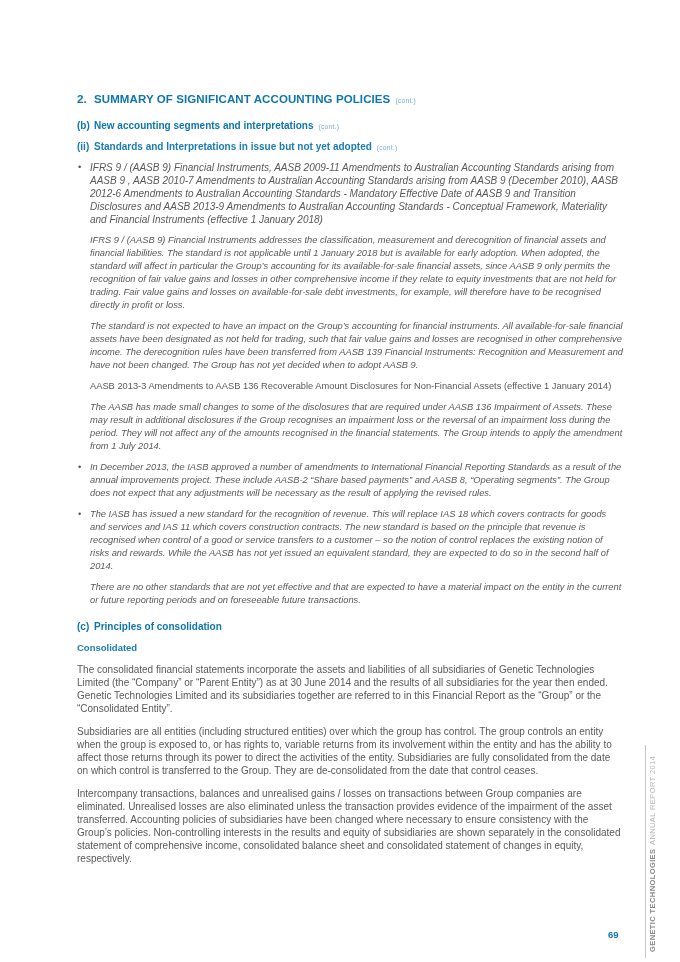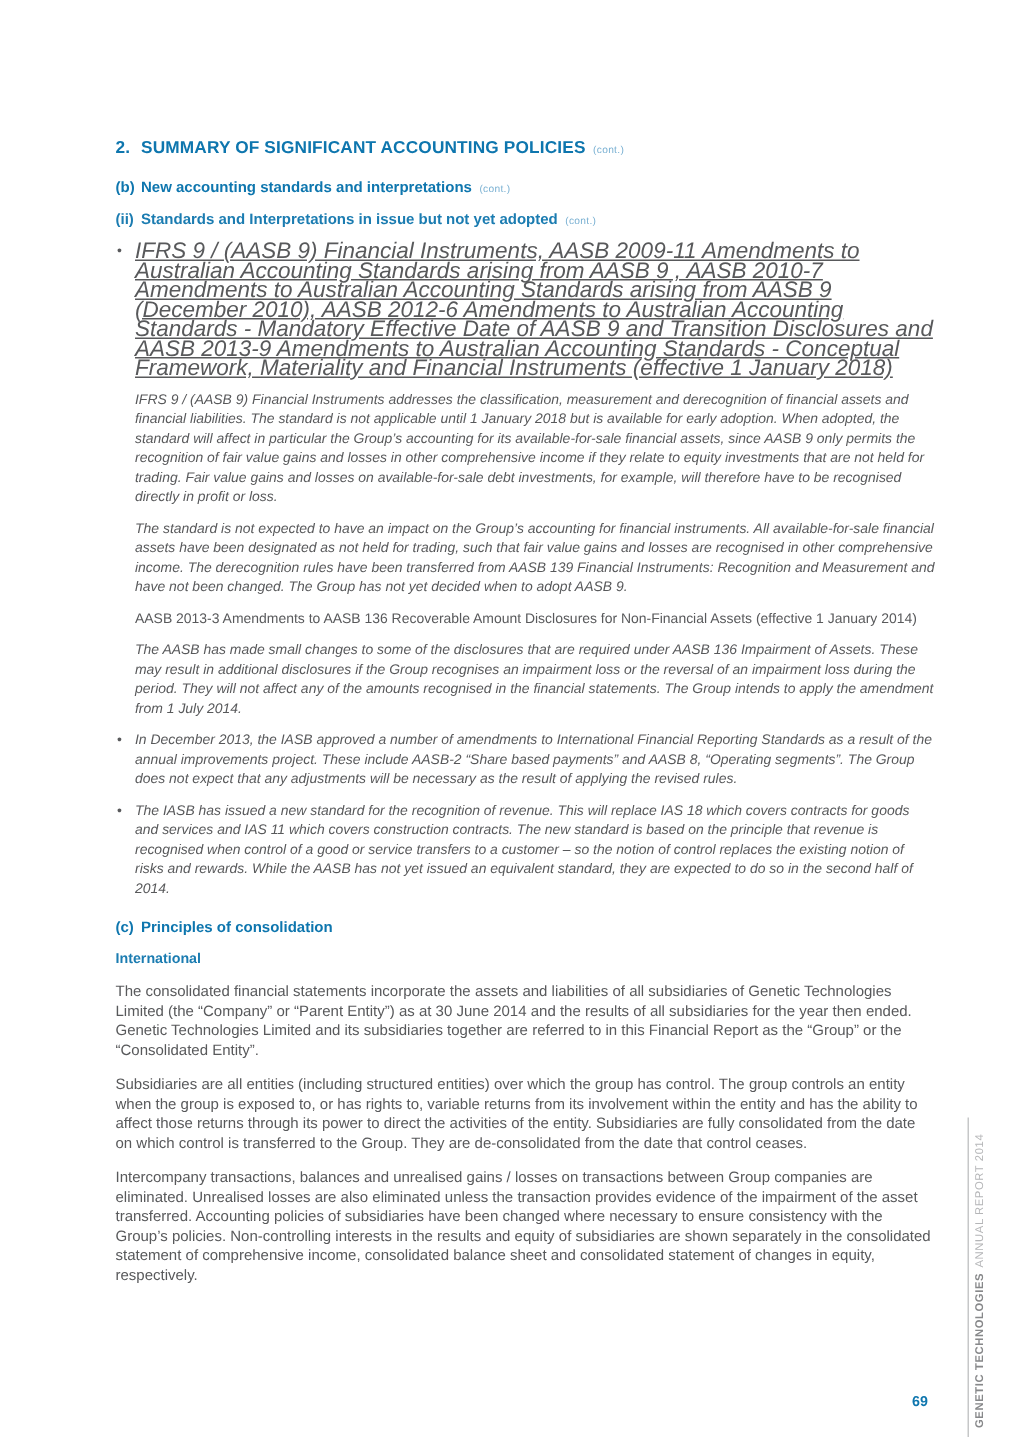--- a/index.html
+++ b/index.html
@@ -47,23 +47,22 @@
   }
   .body-txt { font-size:9.3px; line-height:13px; }
   ul.std-list { list-style:none; margin:0; padding:0; }
   ul.std-list > li { position:relative; padding-left:13px; margin:0; }
   ul.std-list > li .bullet {
     position:absolute; left:1px; top:0;
     font-size:9.3px; line-height:13px; color:#58595b;
   }
   .li-title {
     font-style:italic;
-    font-size:15px; line-height:13px;
+    font-size:10px; line-height:13px;
     margin:0 0 8px 0;
-    text-decoration:underline;
   }
   .para {
     font-size:9.3px; line-height:13px;
     margin:0 0 8px 0;
     font-style:italic;
   }
   .ital-head {
     font-size:9.3px; line-height:13px;
     margin:0 0 8px 0;
   }
@@ -112,21 +111,21 @@
 
   <div class="content">
 
     <div class="h1">
       <span class="num">2.</span>
       <span><span>SUMMARY OF SIGNIFICANT ACCOUNTING POLICIES</span><span class="cont">(cont.)</span></span>
     </div>
 
     <div class="h2">
       <span class="num">(b)</span>
-      <span><span>New accounting standards and interpretations</span><span class="cont">(cont.)</span></span>
+      <span><span>New accounting segments and interpretations</span><span class="cont">(cont.)</span></span>
     </div>
 
     <div class="h3">
       <span class="num">(ii)</span>
       <span><span>Standards and Interpretations in issue but not yet adopted</span><span class="cont">(cont.)</span></span>
     </div>
 
     <ul class="std-list body-txt">
       <li>
         <span class="bullet">•</span>
@@ -136,29 +135,30 @@
         <div class="ital-head">AASB 2013-3 Amendments to AASB 136 Recoverable Amount Disclosures for Non-Financial Assets (effective 1 January 2014)</div>
         <div class="para">The AASB has made small changes to some of the disclosures that are required under AASB 136 Impairment of Assets. These may result in additional disclosures if the Group recognises an impairment loss or the reversal of an impairment loss during the period. They will not affect any of the amounts recognised in the financial statements. The Group intends to apply the amendment from 1 July 2014.</div>
       </li>
       <li>
         <span class="bullet">•</span>
         <div class="para">In December 2013, the IASB approved a number of amendments to International Financial Reporting Standards as a result of the annual improvements project. These include AASB-2 “Share based payments” and AASB 8, “Operating segments”. The Group does not expect that any adjustments will be necessary as the result of applying the revised rules.</div>
       </li>
       <li>
         <span class="bullet">•</span>
         <div class="para">The IASB has issued a new standard for the recognition of revenue. This will replace IAS 18 which covers contracts for goods and services and IAS 11 which covers construction contracts. The new standard is based on the principle that revenue is recognised when control of a good or service transfers to a customer – so the notion of control replaces the existing notion of risks and rewards. While the AASB has not yet issued an equivalent standard, they are expected to do so in the second half of 2014.</div>
+        <div class="para closing">There are no other standards that are not yet effective and that are expected to have a material impact on the entity in the current or future reporting periods and on foreseeable future transactions.</div>
       </li>
     </ul>
 
     <div class="h2 h2-c">
       <span class="num">(c)</span>
       <span>Principles of consolidation</span>
     </div>
 
-    <div class="blue-sub">International</div>
+    <div class="blue-sub">Consolidated</div>
 
     <div class="full-para">The consolidated financial statements incorporate the assets and liabilities of all subsidiaries of Genetic Technologies Limited (the “Company” or “Parent Entity”) as at 30 June 2014 and the results of all subsidiaries for the year then ended. Genetic Technologies Limited and its subsidiaries together are referred to in this Financial Report as the “Group” or the “Consolidated Entity”.</div>
     <div class="full-para">Subsidiaries are all entities (including structured entities) over which the group has control. The group controls an entity when the group is exposed to, or has rights to, variable returns from its involvement within the entity and has the ability to affect those returns through its power to direct the activities of the entity. Subsidiaries are fully consolidated from the date on which control is transferred to the Group. They are de-consolidated from the date that control ceases.</div>
     <div class="full-para">Intercompany transactions, balances and unrealised gains / losses on transactions between Group companies are eliminated. Unrealised losses are also eliminated unless the transaction provides evidence of the impairment of the asset transferred. Accounting policies of subsidiaries have been changed where necessary to ensure consistency with the Group’s policies. Non-controlling interests in the results and equity of subsidiaries are shown separately in the consolidated statement of comprehensive income, consolidated balance sheet and consolidated statement of changes in equity, respectively.</div>
 
   </div>
 
   <div class="side-rule"></div>
 
   <div class="side-text">

